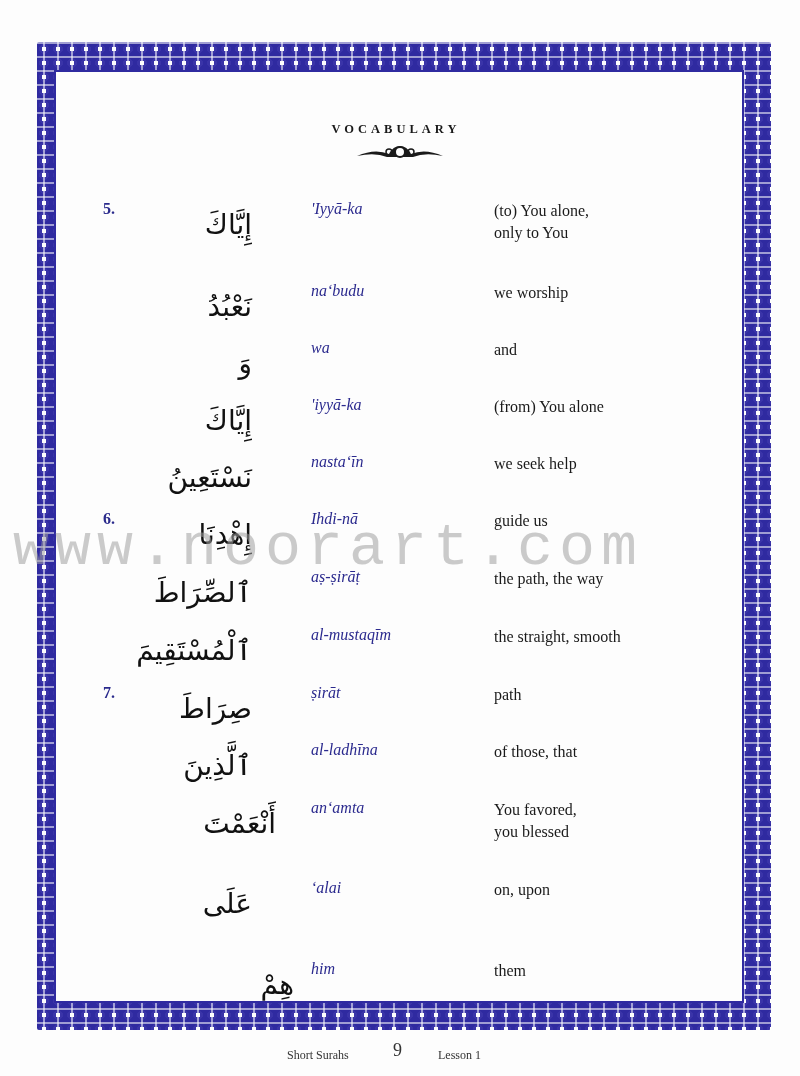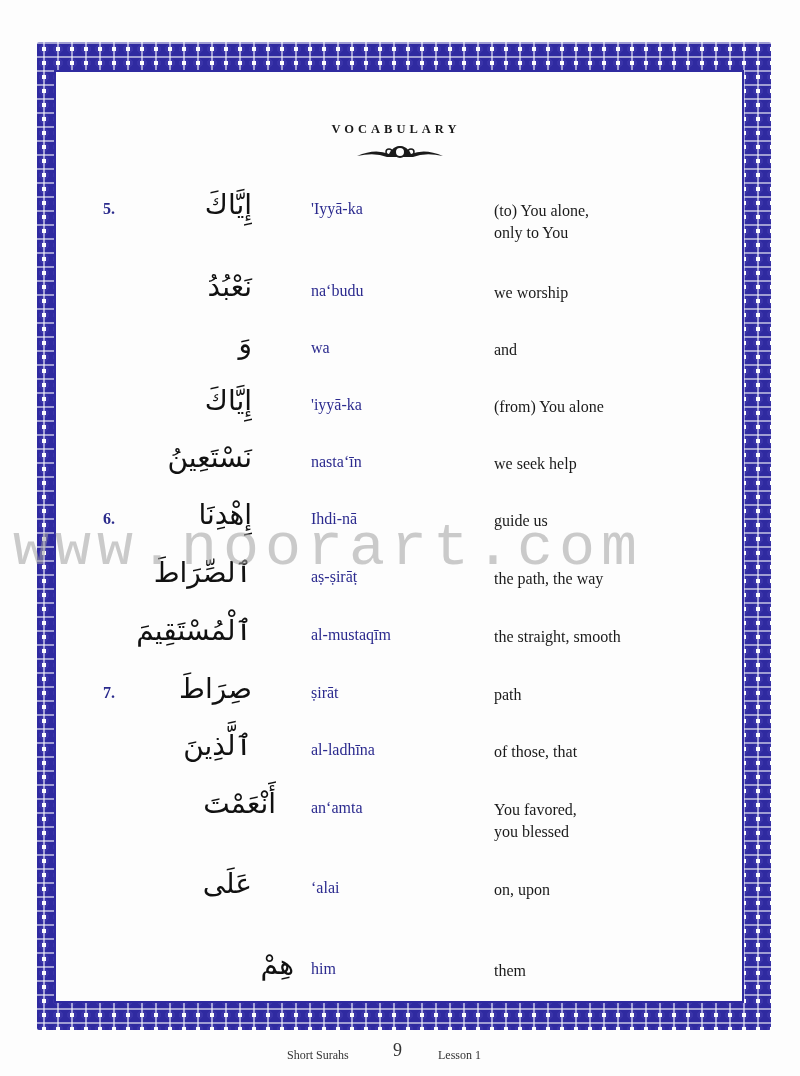--- a/index.html
+++ b/index.html
@@ -52,25 +52,25 @@
     .rows { position: absolute; left: 0; top: 0; width: 800px; z-index: 2; }
     .row { position: absolute; left: 0; width: 800px; height: 40px; }
     .verse-num {
       position: absolute; left: 103px;
       color: #2a2a8c; font-weight: bold; font-size: 16px;
     }
     .arabic {
       position: absolute; right: 548px;
       font-family: "DejaVu Sans", sans-serif;
       font-size: 28px; color: #111;
-      direction: rtl; white-space: nowrap;
+      direction: rtl; white-space: nowrap; margin-top: 20px;
     }
     .translit {
       position: absolute; left: 311px;
-      color: #2b2a8e; font-size: 16px;
+      font-style: italic; color: #2b2a8e; font-size: 16px;
       white-space: nowrap;
     }
     .meaning {
       position: absolute; left: 494px;
       color: #1a1a1a; font-size: 16px; line-height: 22px;
       white-space: pre-line;
     }
     .watermark {
       position: absolute; top: 514px; left: 0; width: 656px;
       text-align: center;

